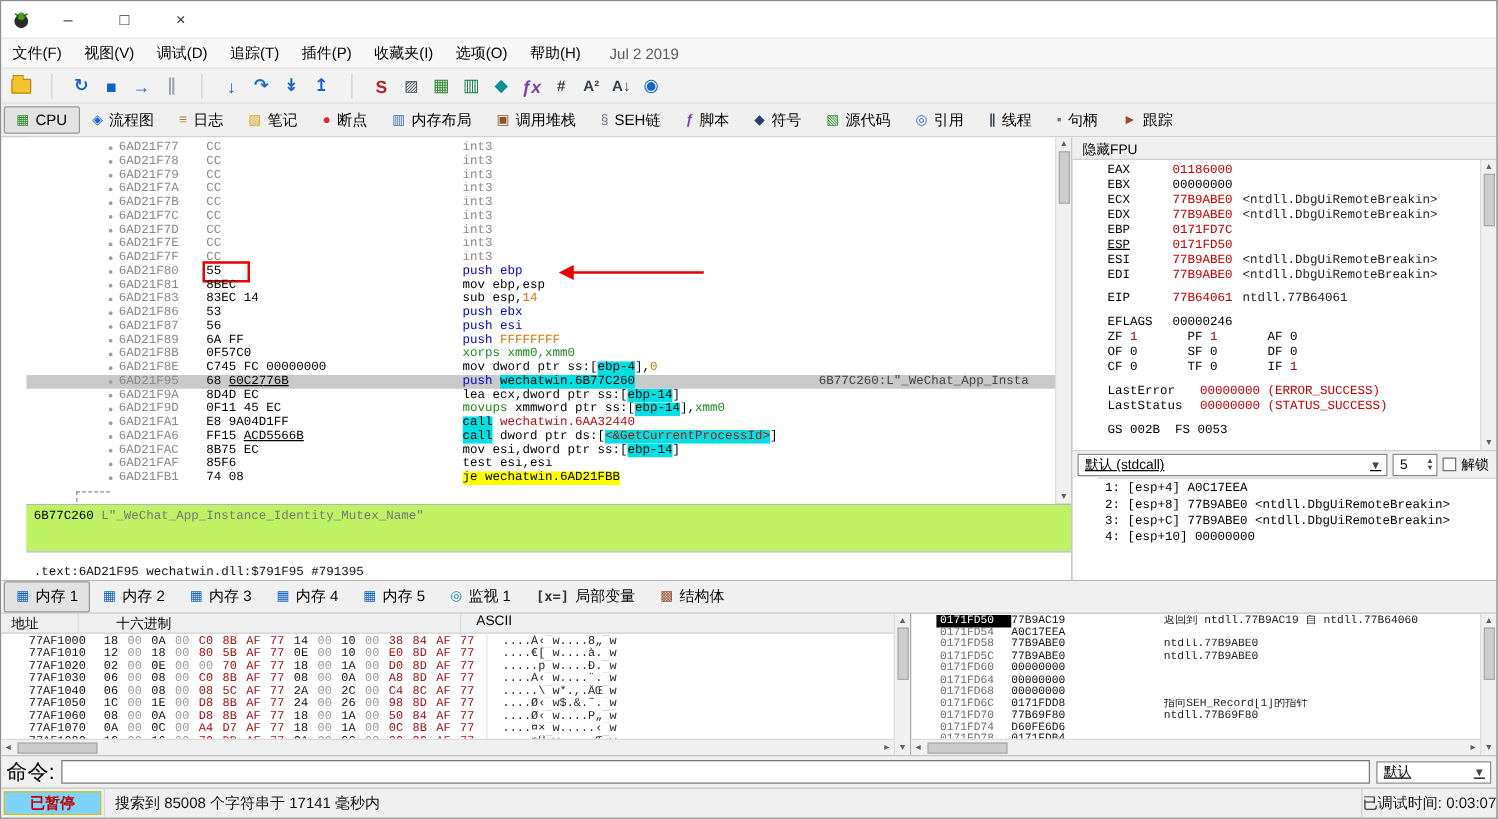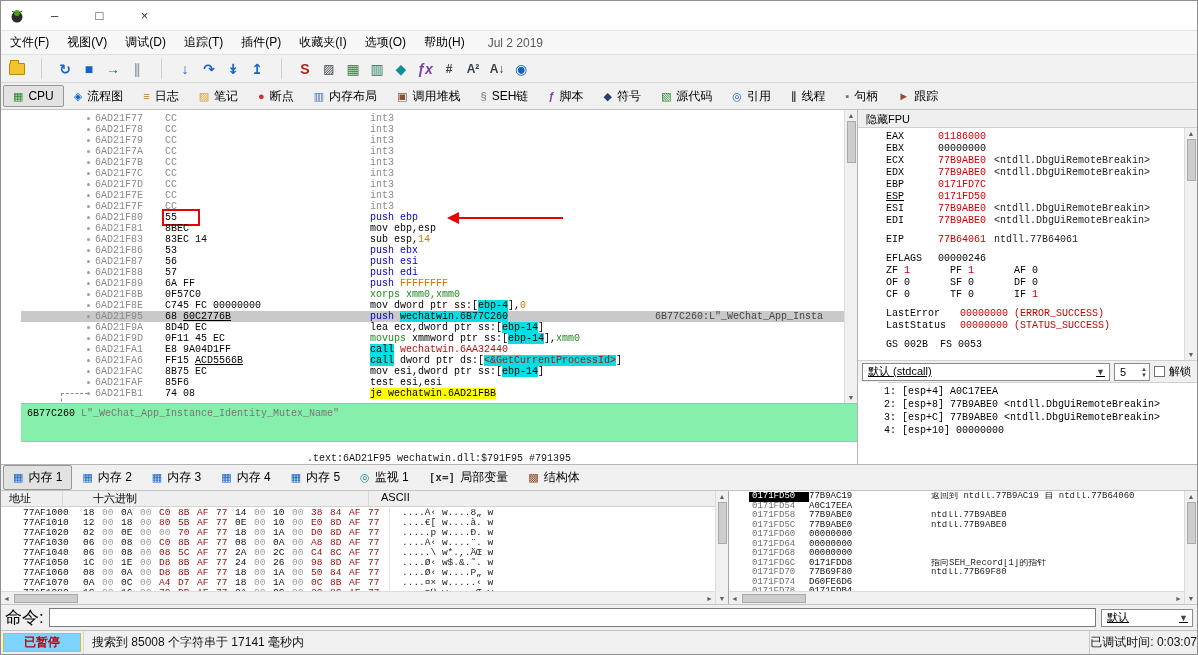--- a/index.html
+++ b/index.html
@@ -86,24 +86,24 @@
 
   
   .vscroll{width:13px;flex:none;background:#f0f0f0;border-left:1px solid #dcdcdc;display:flex;flex-direction:column;align-items:center;}
   .hscroll{height:13px;flex:none;background:#f0f0f0;border-top:1px solid #dcdcdc;display:flex;align-items:center;}
   .sarr{font-size:7px;color:#606060;flex:none;padding:2px;}
   .sthumb-v{width:9px;height:42px;background:#cdcdcd;border:1px solid #a9a9a9;flex:none;}
   .sthumb-h{width:64px;height:9px;background:#cdcdcd;border:1px solid #a9a9a9;flex:none;margin-left:2px;}
   .sfill{flex:1;}
 
   
-  .infobox{height:38px;flex:none;border-top:1px solid #b5b5b5;background:#86efac;padding:3px 6px;font-size:10px;line-height:13px;white-space:pre;}
+  .infobox{height:38px;flex:none;border-top:1px solid #b5b5b5;background:#bef264;padding:3px 6px;font-size:10px;line-height:13px;white-space:pre;}
   .infobox .ia{color:#000;}
   .infobox .is{color:#777;}
-  .textline{height:20px;flex:none;border-top:1px solid #b5b5b5;background:#fff;padding:11px 6px;font-size:10px;white-space:pre;color:#111;text-align:center;}
+  .textline{height:20px;flex:none;border-top:1px solid #b5b5b5;background:#fff;padding:11px 6px;font-size:10px;white-space:pre;color:#111;}
 
   
   .fpu-toggle{height:18px;flex:none;background:#efefef;border-bottom:1px solid #cfcfcf;font-size:11px;padding:2px 0 0 8px;}
   .reg-scroll{height:232px;flex:none;display:flex;min-height:0;}
   .reg-body{flex:1;padding:3px 0 0 8px;overflow:hidden;font-size:10px;}
   .rrow{height:12px;line-height:12px;white-space:pre;display:flex;}
   .blankr{height:7px;}
   .rn{width:52px;flex:none;color:#000;}
   .rn.wide2{width:74px;}
   .rn.u{text-decoration:underline;}
@@ -464,27 +464,20 @@
             </div>
 
             <div class="drow">
               <span class="gut"><span class="dot"></span></span>
               <span class="addr">6AD21F87</span>
               <span class="bytes"><span><span class="c-k">56</span></span></span>
               <span class="instr"><span class="c-b">push esi</span></span>
               <span class="cmt"></span>
             </div>
 
-            <div class="drow">
-              <span class="gut"><span class="dot"></span></span>
-              <span class="addr">6AD21F88</span>
-              <span class="bytes"><span><span class="c-k">57</span></span></span>
-              <span class="instr"><span class="c-b">push edi</span></span>
-              <span class="cmt"></span>
-            </div>
 
             <div class="drow">
               <span class="gut"><span class="dot"></span></span>
               <span class="addr">6AD21F89</span>
               <span class="bytes"><span><span class="c-k">6A FF</span></span></span>
               <span class="instr"><span class="c-b">push </span><span class="c-o">FFFFFFFF</span></span>
               <span class="cmt"></span>
             </div>
 
             <div class="drow">

